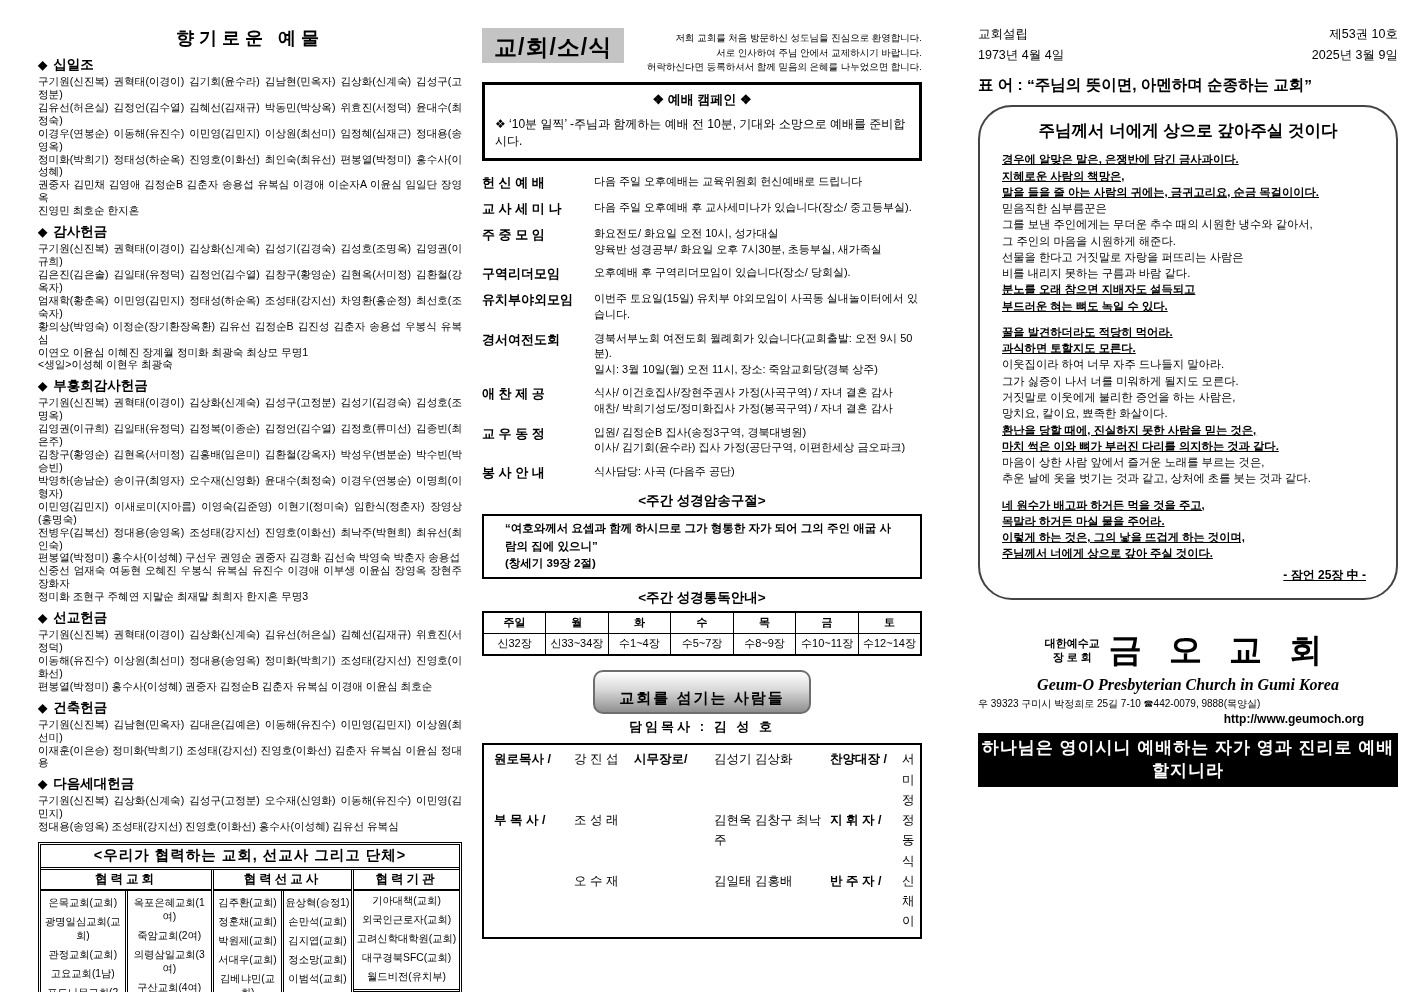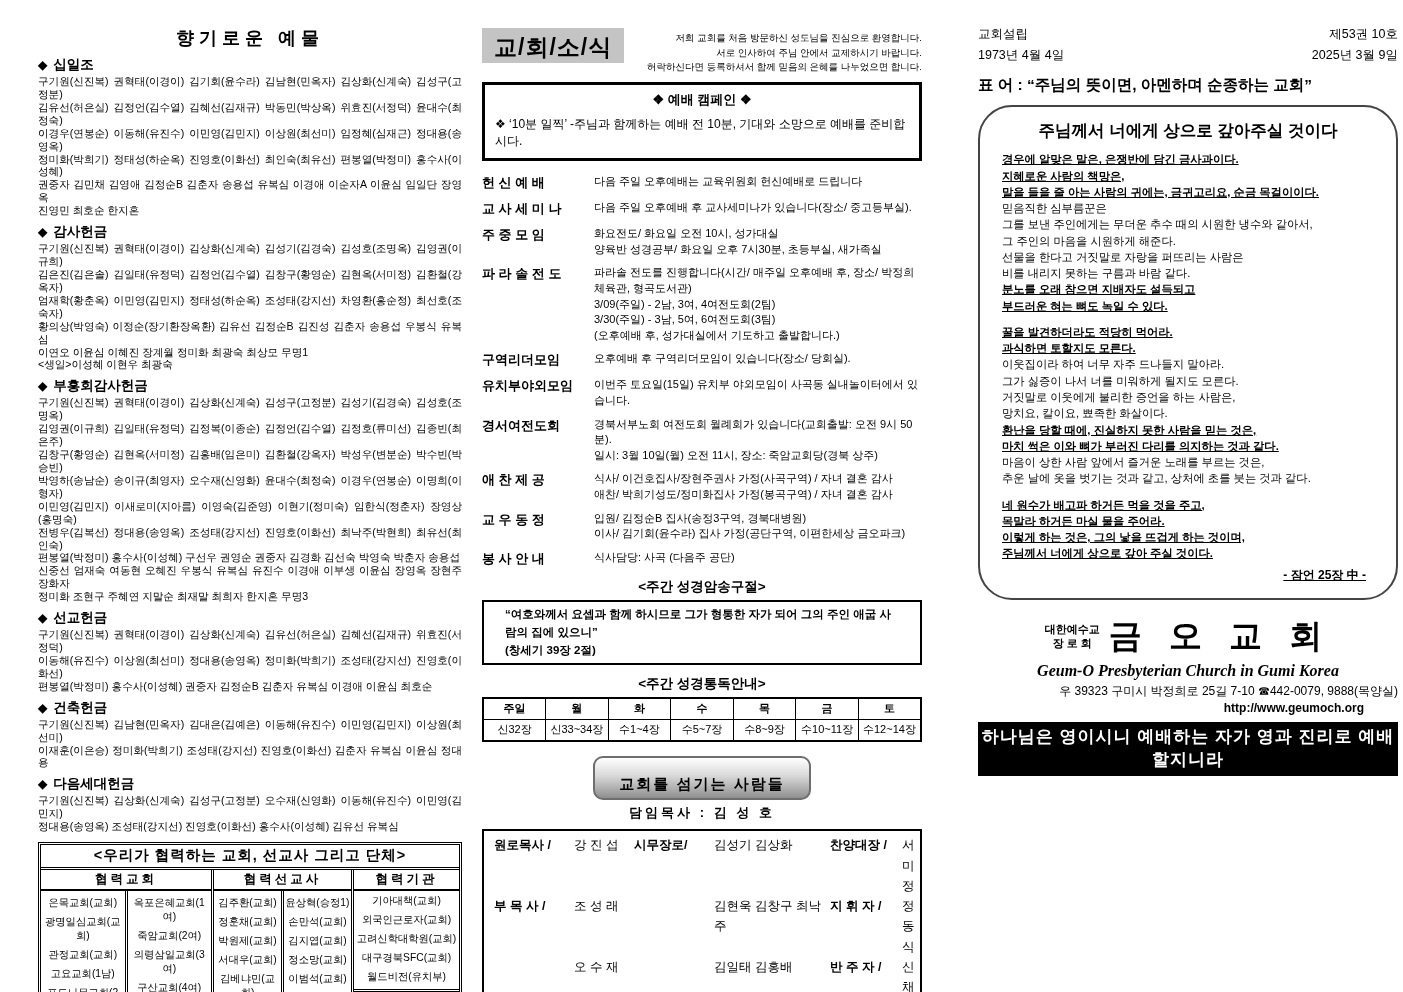--- a/index.html
+++ b/index.html
@@ -54,25 +54,25 @@
   
   .r-head { display:flex; justify-content:space-between; font-size:12.5px; line-height:1.65; }
   .r-head-right { text-align:right; }
   .r-motto { font-weight:bold; font-size:15.5px; margin-top:10px; }
   .r-box { border:2px solid #444; border-radius:34px; margin-top:9px; padding:13px 22px 14px; }
   .r-box-title { text-align:center; font-weight:bold; font-size:16.5px; margin-bottom:9px; }
   .r-line { font-size:11.3px; line-height:1.44; }
   .r-line.em { font-weight:bold; text-decoration:underline; }
   .r-line.gap { margin-top:10px; }
   .r-source { text-align:right; font-weight:bold; text-decoration:underline; font-size:12px; margin-top:5px; padding-right:8px; }
-  .r-church { display:flex; justify-content:center; align-items:center; gap:9px; margin-top:14px; }
+  .r-church { display:flex; justify-content:center; align-items:center; gap:9px; margin-top:28px; }
   .r-denom { font-size:11px; font-weight:bold; text-align:center; line-height:1.3; white-space:pre-line; }
   .r-name { font-size:33px; font-weight:bold; letter-spacing:9px; }
   .r-eng { text-align:center; font-family:"Liberation Serif",serif; font-style:italic; font-weight:bold; font-size:16px; margin-top:3px; }
-  .r-addr { text-align:right; font-size:12px; margin-top:3px; }
+  .r-addr { text-align:left; font-size:10px; margin-top:3px; }
   .r-url { text-align:right; font-weight:bold; font-size:12px; padding-right:34px; margin-top:1px; }
   .r-banner { background:#000; color:#fff; text-align:center; font-weight:bold; font-size:17px; letter-spacing:1px; padding:3px 0 5px; margin-top:7px; }
 </style>
 </head>
 <body>
 
 <div class="page">
 
   <div class="col-left">
     <div class="l-title">향기로운 예물</div>
@@ -199,27 +199,20 @@
           <div class="m-content">다음 주일 오후예배는 교육위원회 헌신예배로 드립니다</div>
         </div>
       <div class="m-item">
           <div class="m-label">교 사 세 미 나</div>
           <div class="m-content">다음 주일 오후예배 후 교사세미나가 있습니다(장소/ 중고등부실).</div>
         </div>
       <div class="m-item">
           <div class="m-label">주  중  모  임</div>
           <div class="m-content">화요전도/ 화요일 오전 10시, 성가대실
 양육반 성경공부/ 화요일 오후 7시30분, 초등부실, 새가족실</div>
-        </div>
-      <div class="m-item">
-          <div class="m-label">파 라 솔 전 도</div>
-          <div class="m-content">파라솔 전도를 진행합니다(시간/ 매주일 오후예배 후, 장소/ 박정희체육관, 형곡도서관)
-3/09(주일) - 2남, 3여, 4여전도회(2팀)
-3/30(주일) - 3남, 5여, 6여전도회(3팀)
-(오후예배 후, 성가대실에서 기도하고 출발합니다.)</div>
         </div>
       <div class="m-item">
           <div class="m-label">구역리더모임</div>
           <div class="m-content">오후예배 후 구역리더모임이 있습니다(장소/ 당회실).</div>
         </div>
       <div class="m-item">
           <div class="m-label">유치부야외모임</div>
           <div class="m-content">이번주 토요일(15일) 유치부 야외모임이 사곡동 실내놀이터에서 있습니다.</div>
         </div>
       <div class="m-item">

